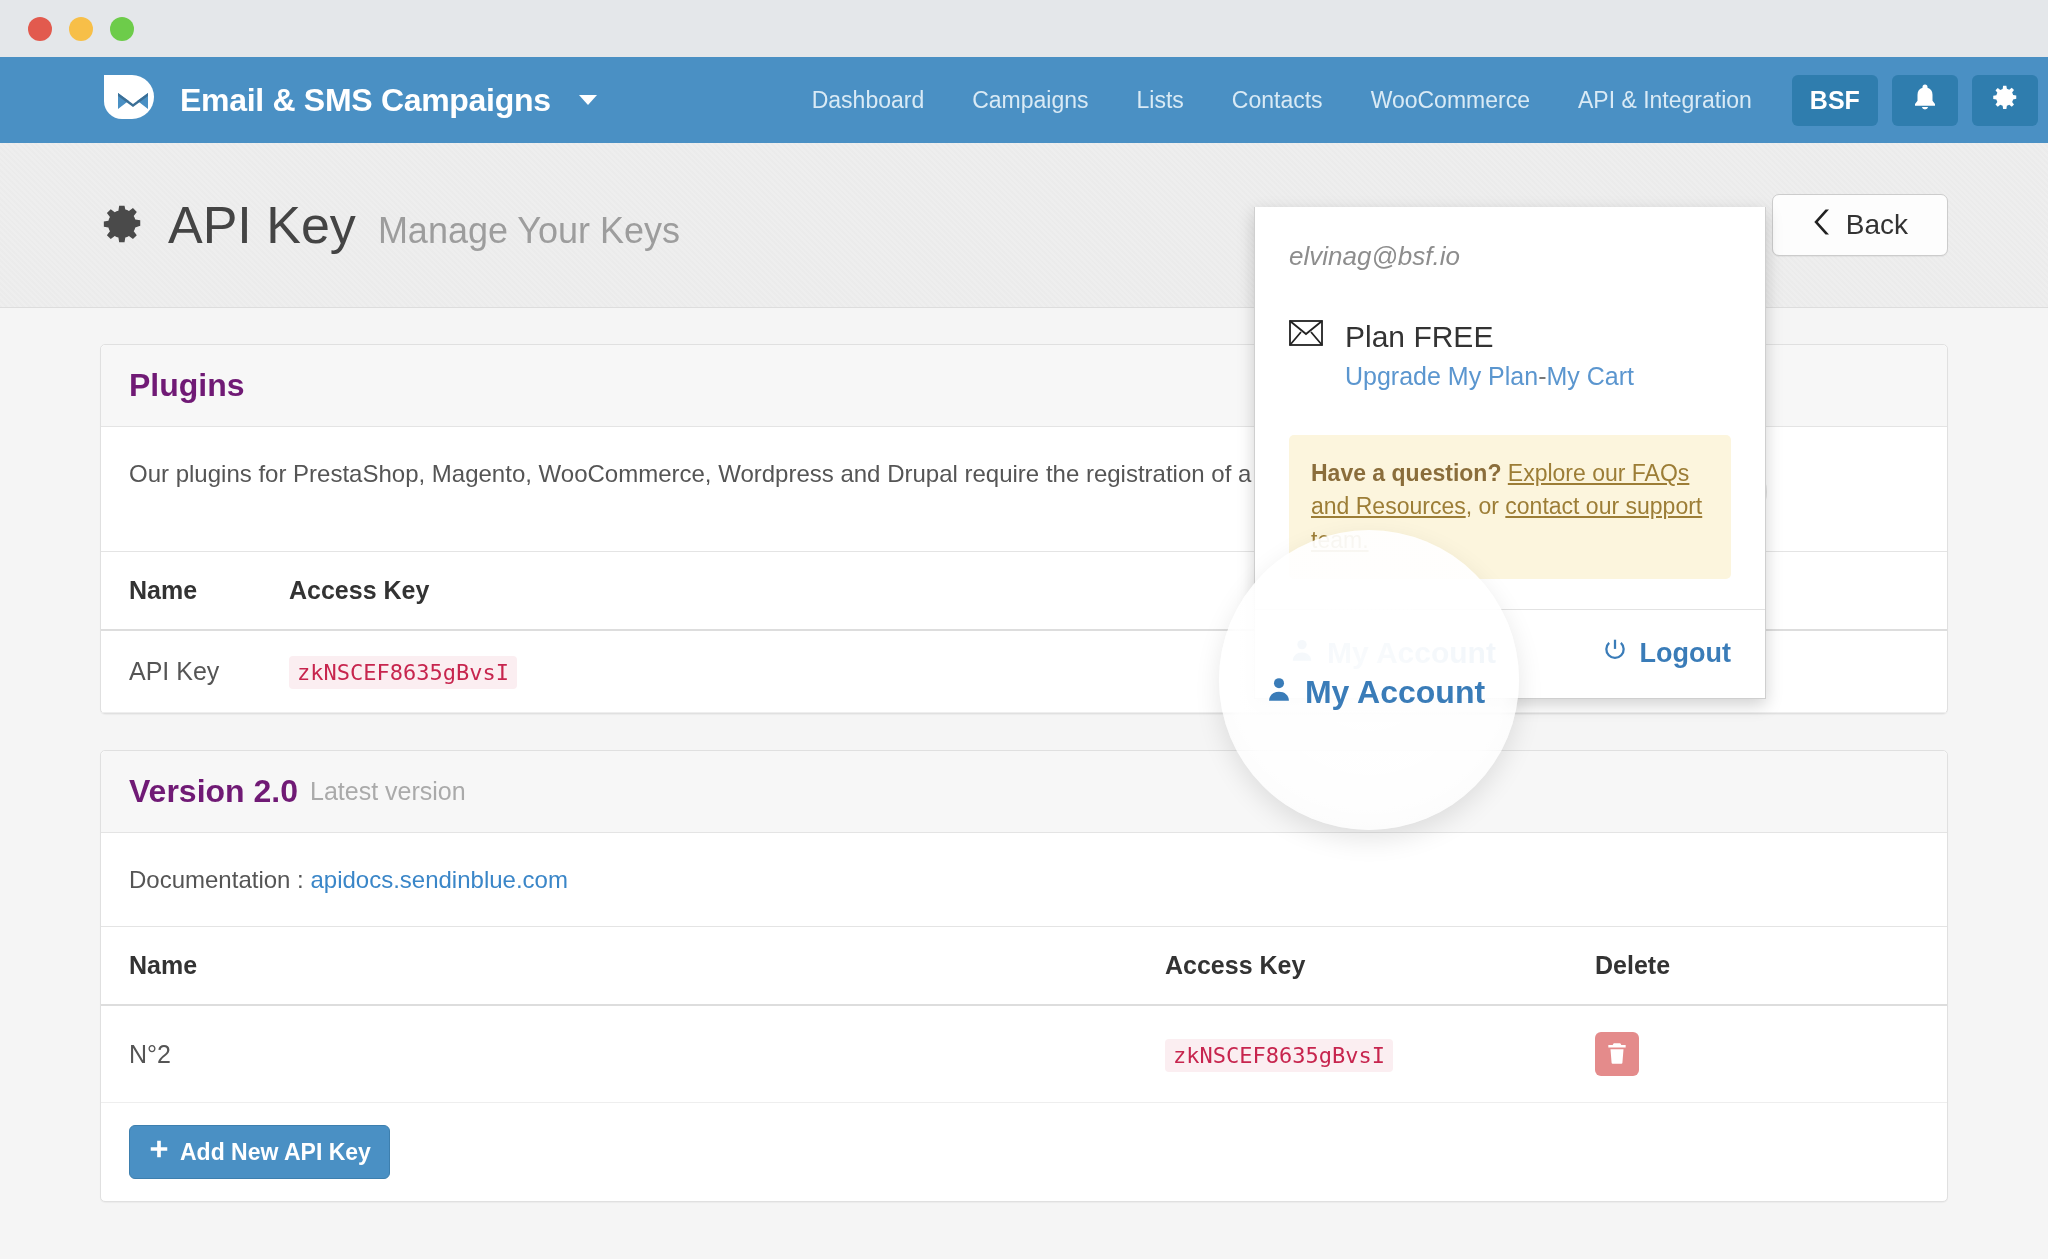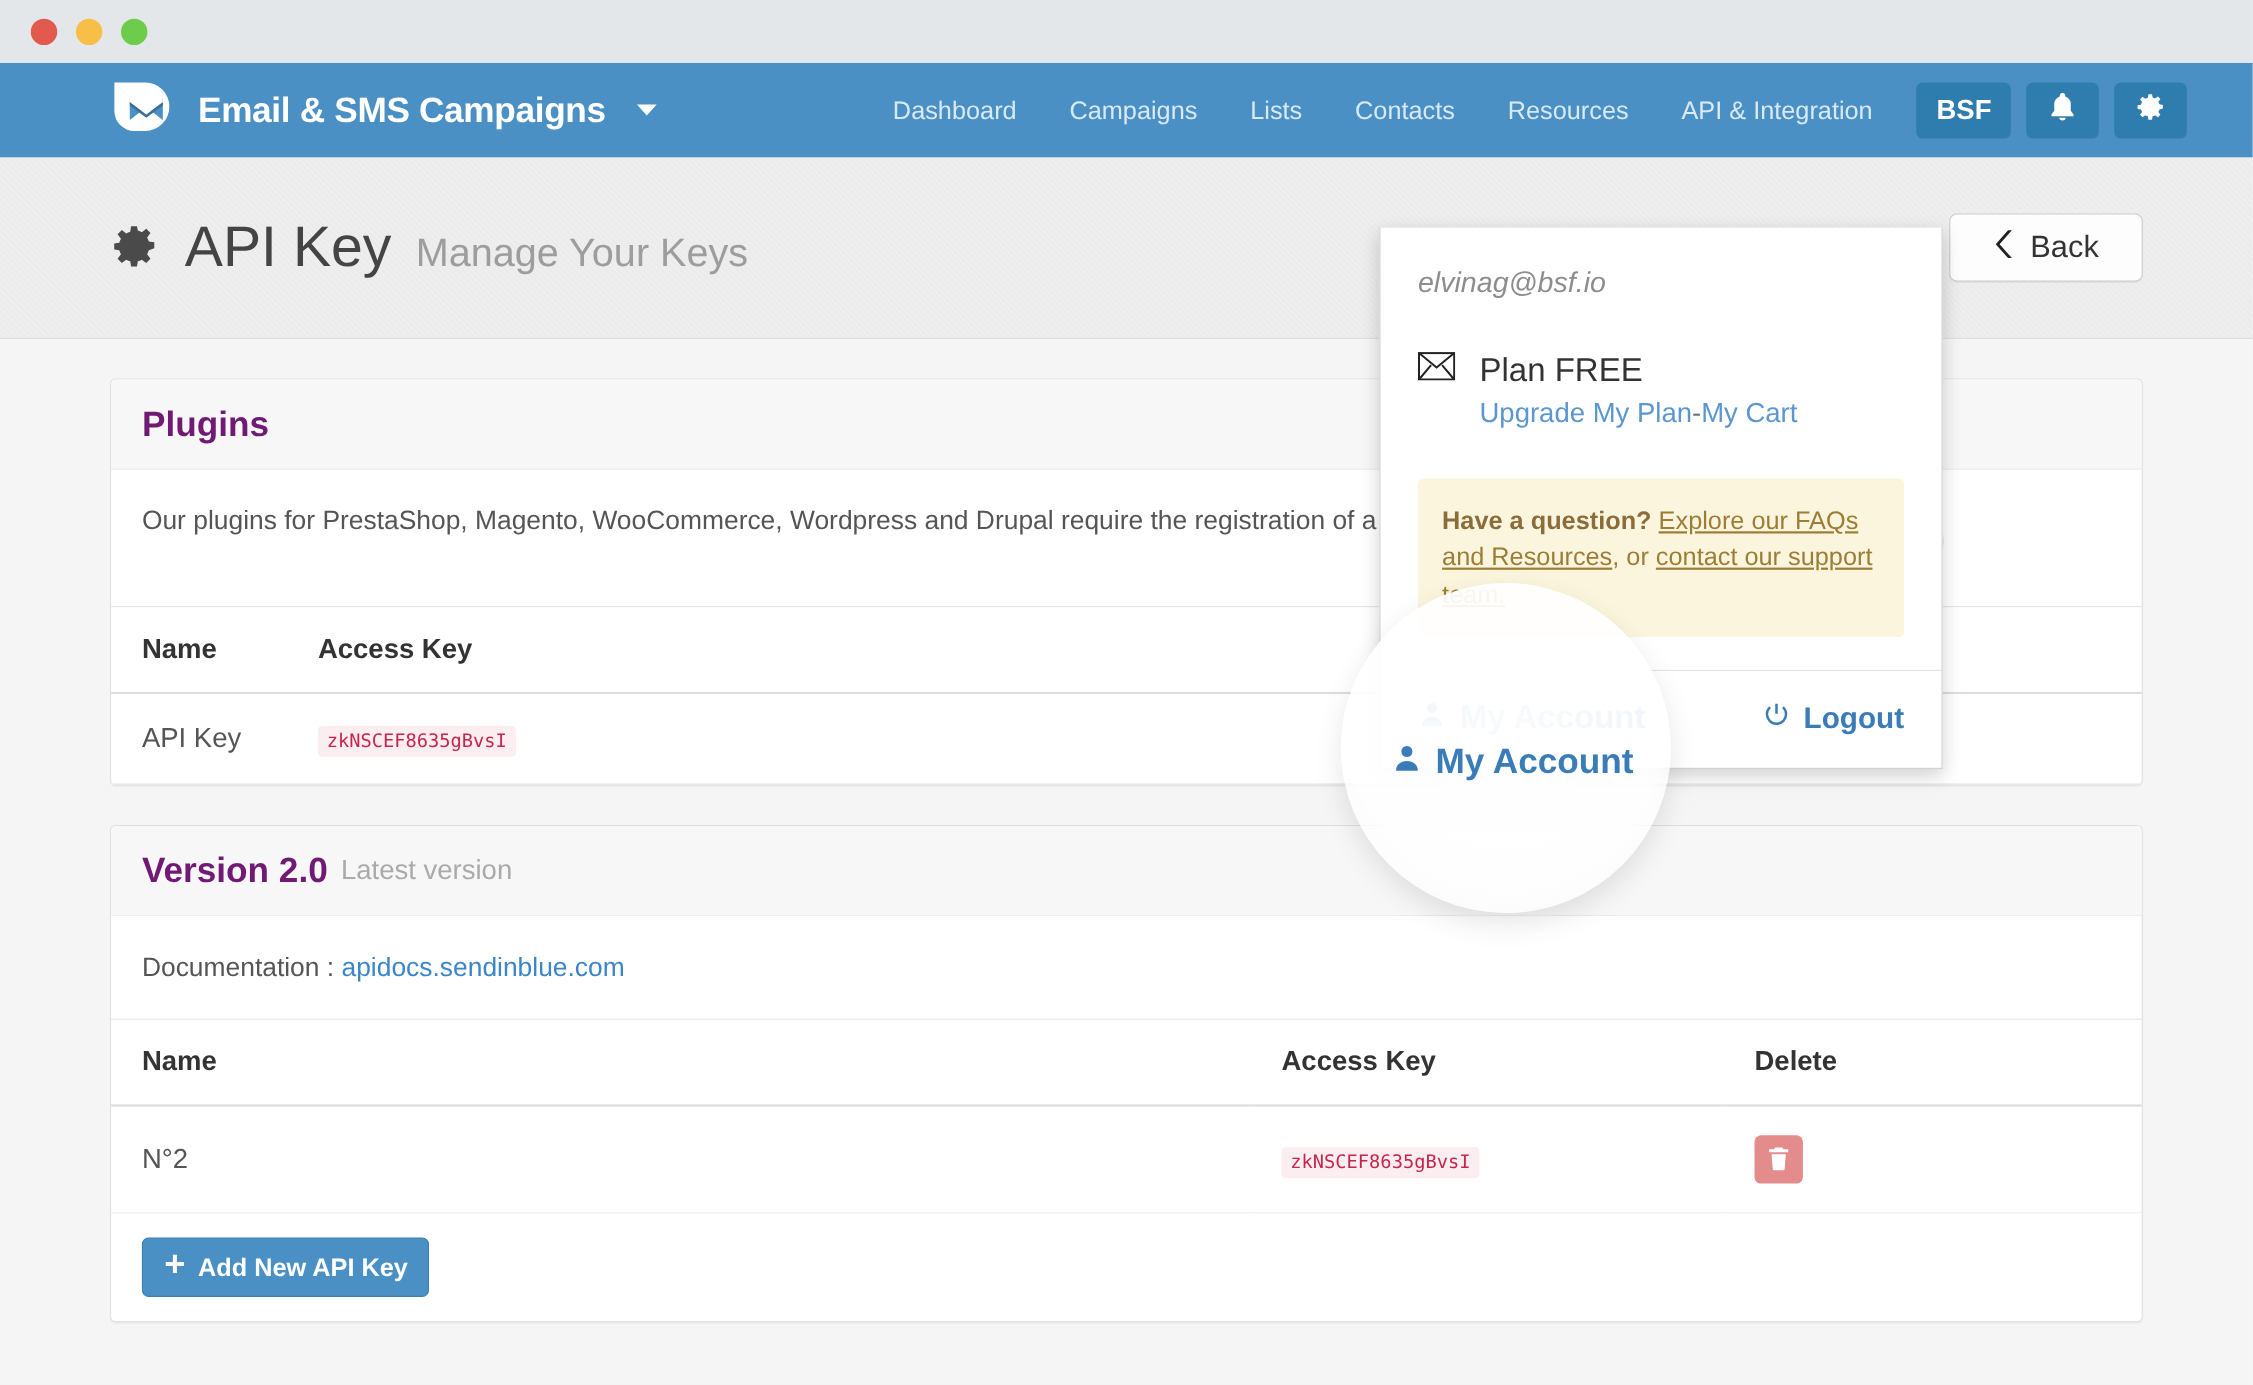--- a/index.html
+++ b/index.html
@@ -122,21 +122,21 @@
   thead th {
     text-align: left; font-size: 25px; font-weight: bold; color: #333333;
     padding: 24px 28px; border-top: 1px solid #e4e4e4; border-bottom: 2px solid #dddddd;
   }
   tbody td {
     font-size: 25px; color: #555555;
     padding: 26px 28px; border-bottom: 1px solid #eeeeee;
   }
   .code-key {
     font-family: "DejaVu Sans Mono", monospace;
-    font-size: 17px; color: #c7254e;
+    font-size: 22px; color: #c7254e;
     background: #fbeef1; border-radius: 4px; padding: 4px 8px;
   }
   .delete-btn {
     width: 44px; height: 44px; border-radius: 6px;
     background: #e48b8b; border: none;
     display: flex; align-items: center; justify-content: center;
     cursor: pointer;
   }
   .panel-foot { padding: 22px 28px; }
   .add-btn {
@@ -231,21 +231,21 @@
       </span>
       <span id="brand-name">Email &amp; SMS Campaigns</span>
       <span id="brand-caret"></span>
     </div>
 
     <div id="nav-links">
       <a class="nav-link">Dashboard</a>
       <a class="nav-link">Campaigns</a>
       <a class="nav-link">Lists</a>
       <a class="nav-link">Contacts</a>
-      <a class="nav-link">Resources</a>
+      <a class="nav-link">WooCommerce</a>
       <a class="nav-link">API &amp; Integration</a>
     </div>
 
     <div id="nav-actions">
       <div class="nav-btn">BSF</div>
       <div class="nav-btn">
         <span>
           <svg width="30" height="30" viewBox="0 0 24 24">
             <path d="M12 2a2 2 0 0 1 2 2v.6a6 6 0 0 1 4 5.6V15l2 2.5V19H4v-1.5L6 15v-4.8a6 6 0 0 1 4-5.6V4a2 2 0 0 1 2-2zm0 20a2.6 2.6 0 0 1-2.5-2h5A2.6 2.6 0 0 1 12 22z"></path>
           </svg>

